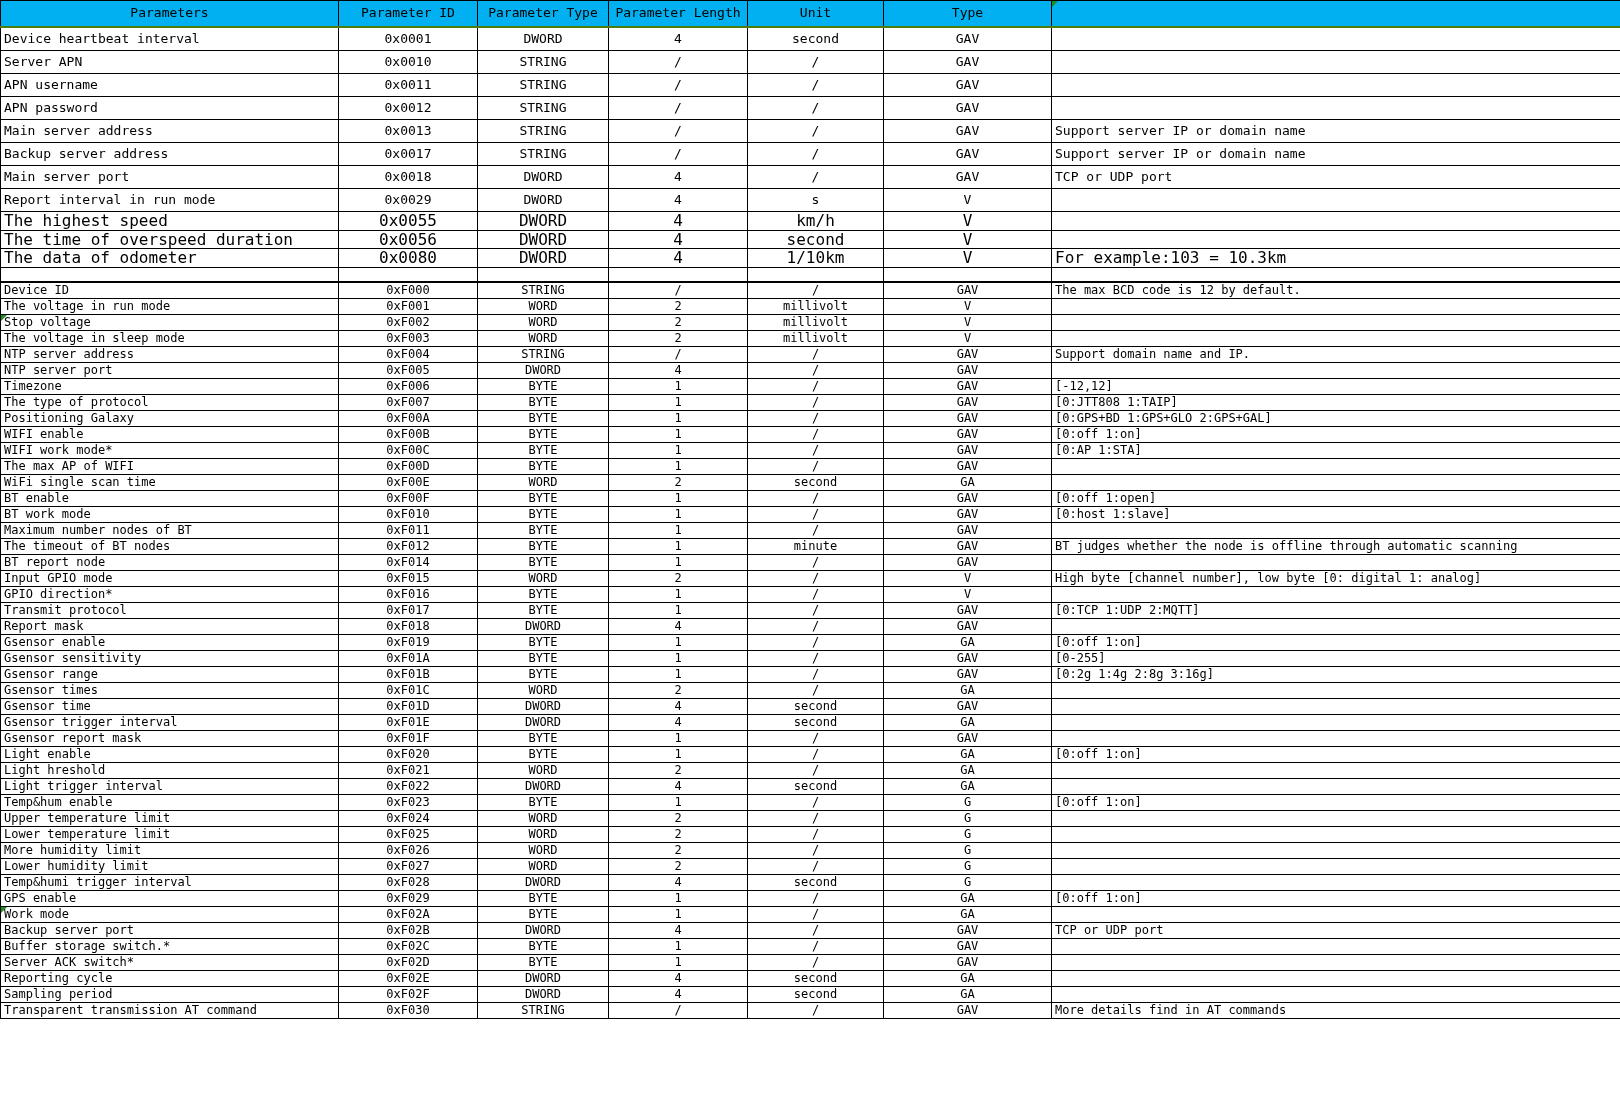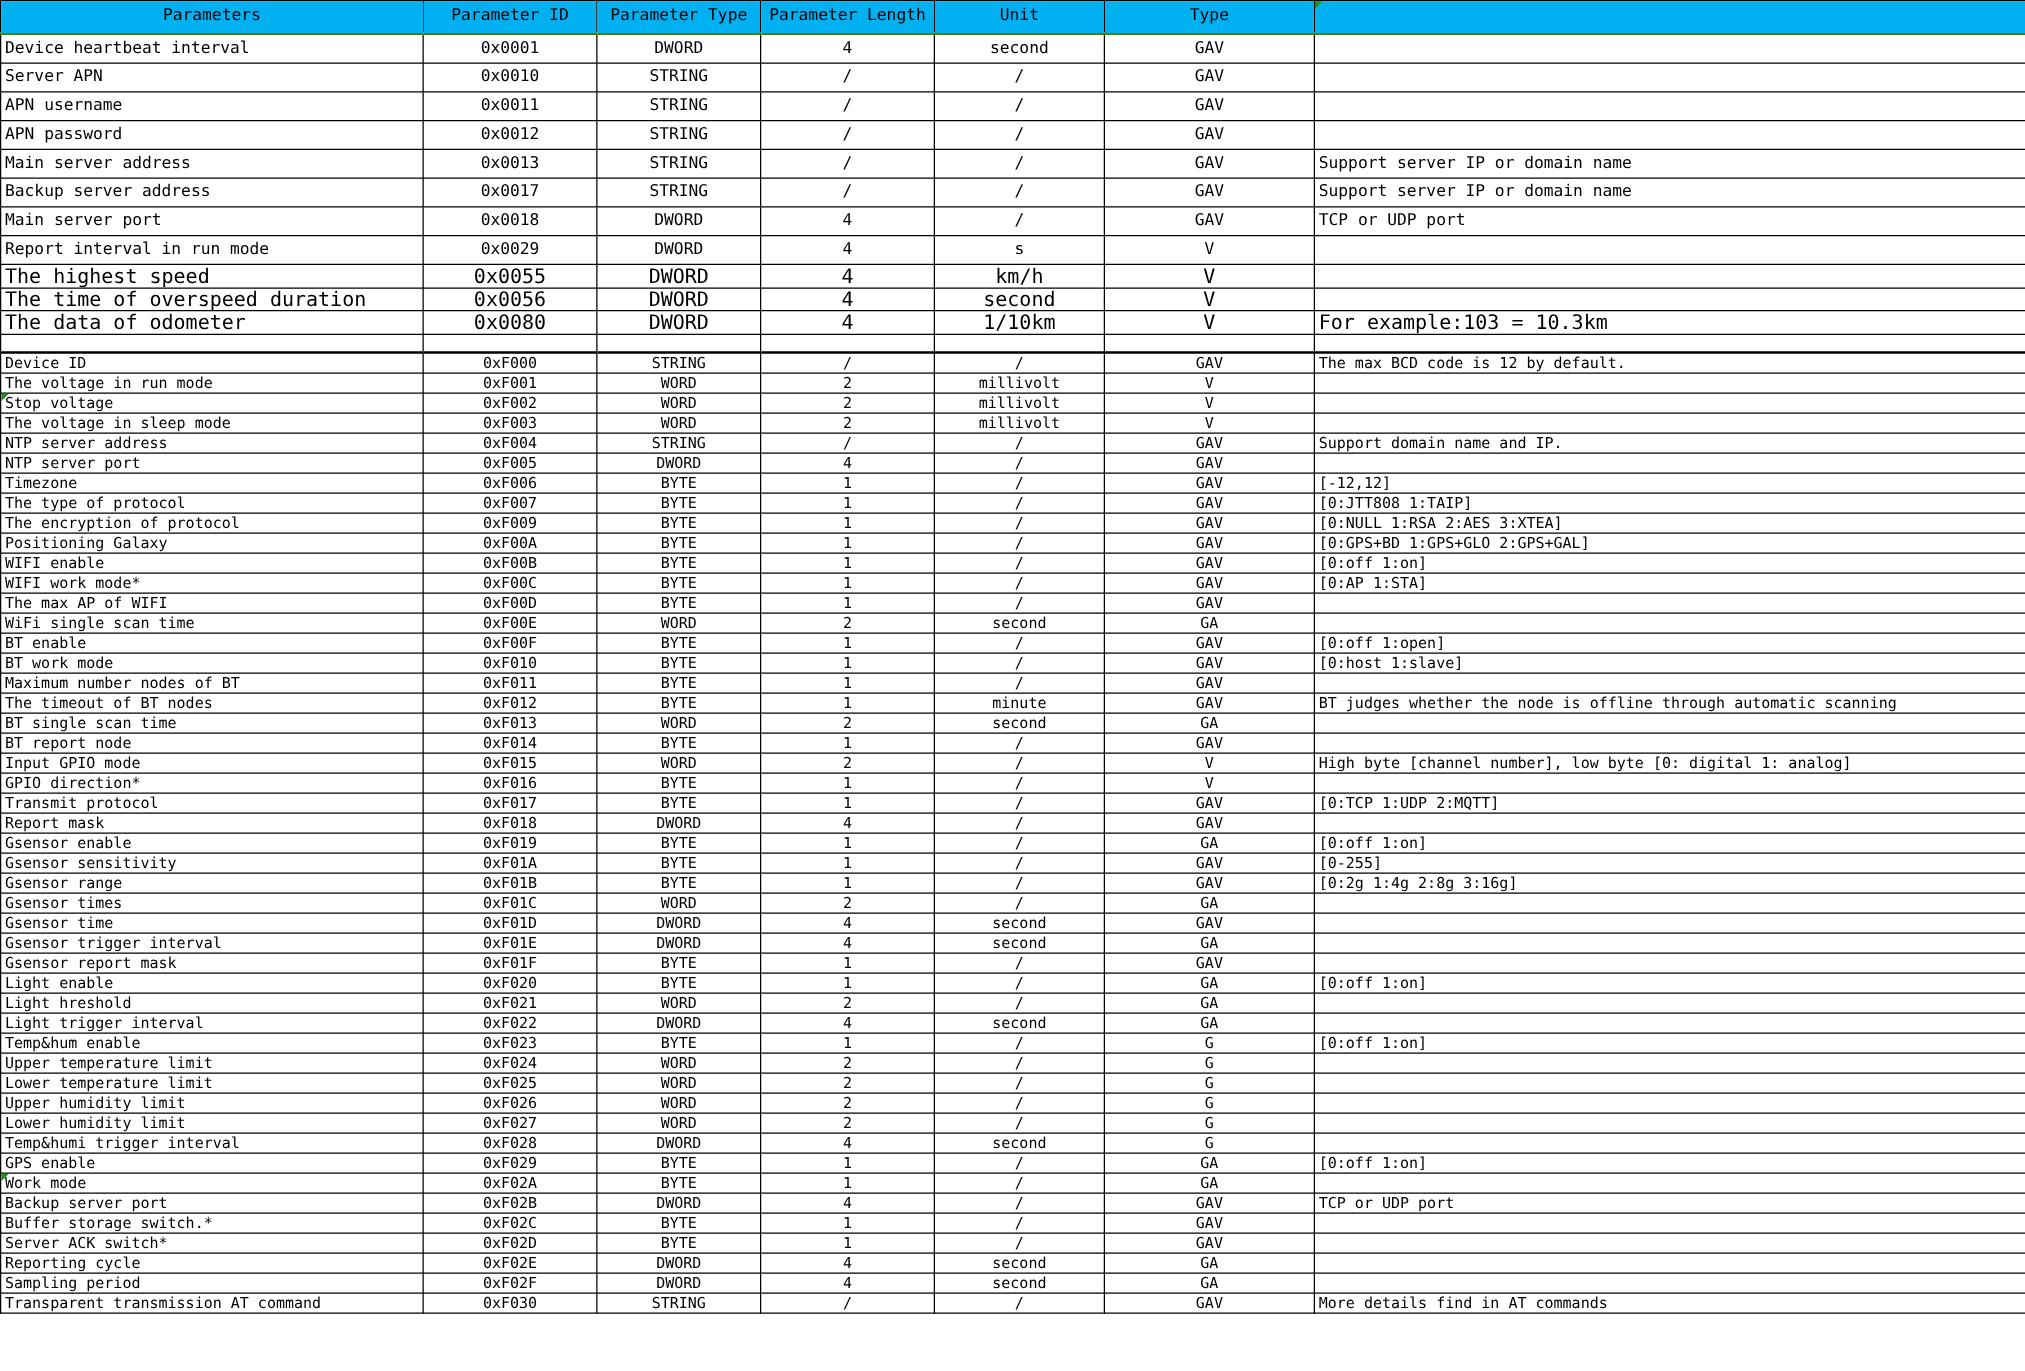--- a/index.html
+++ b/index.html
@@ -217,29 +217,20 @@
       <tr class="sm">
         <td class="l"><span>The type of protocol</span></td>
         <td class="c"><span>0xF007</span></td>
         <td class="c"><span>BYTE</span></td>
         <td class="c"><span>1</span></td>
         <td class="c"><span>/</span></td>
         <td class="c"><span>GAV</span></td>
         <td class="l"><span>[0:JTT808  1:TAIP]</span></td>
       </tr>
       <tr class="sm">
-        <td class="l"><span>The encryption of protocol</span></td>
-        <td class="c"><span>0xF009</span></td>
-        <td class="c"><span>BYTE</span></td>
-        <td class="c"><span>1</span></td>
-        <td class="c"><span>/</span></td>
-        <td class="c"><span>GAV</span></td>
-        <td class="l"><span>[0:NULL 1:RSA 2:AES 3:XTEA]</span></td>
-      </tr>
-      <tr class="sm">
         <td class="l"><span>Positioning Galaxy</span></td>
         <td class="c"><span>0xF00A</span></td>
         <td class="c"><span>BYTE</span></td>
         <td class="c"><span>1</span></td>
         <td class="c"><span>/</span></td>
         <td class="c"><span>GAV</span></td>
         <td class="l"><span>[0:GPS+BD 1:GPS+GLO 2:GPS+GAL]</span></td>
       </tr>
       <tr class="sm">
         <td class="l"><span>WIFI enable</span></td>
@@ -307,29 +298,20 @@
       <tr class="sm">
         <td class="l"><span>The timeout of BT nodes</span></td>
         <td class="c"><span>0xF012</span></td>
         <td class="c"><span>BYTE</span></td>
         <td class="c"><span>1</span></td>
         <td class="c"><span>minute</span></td>
         <td class="c"><span>GAV</span></td>
         <td class="l"><span>BT judges whether the node is offline through automatic scanning</span></td>
       </tr>
       <tr class="sm">
-        <td class="l"><span>BT single scan time</span></td>
-        <td class="c"><span>0xF013</span></td>
-        <td class="c"><span>WORD</span></td>
-        <td class="c"><span>2</span></td>
-        <td class="c"><span>second</span></td>
-        <td class="c"><span>GA</span></td>
-        <td class="l"><span></span></td>
-      </tr>
-      <tr class="sm">
         <td class="l"><span>BT report node</span></td>
         <td class="c"><span>0xF014</span></td>
         <td class="c"><span>BYTE</span></td>
         <td class="c"><span>1</span></td>
         <td class="c"><span>/</span></td>
         <td class="c"><span>GAV</span></td>
         <td class="l"><span></span></td>
       </tr>
       <tr class="sm">
         <td class="l"><span>Input GPIO mode</span></td>
@@ -478,21 +460,21 @@
       <tr class="sm">
         <td class="l"><span>Lower temperature limit</span></td>
         <td class="c"><span>0xF025</span></td>
         <td class="c"><span>WORD</span></td>
         <td class="c"><span>2</span></td>
         <td class="c"><span>/</span></td>
         <td class="c"><span>G</span></td>
         <td class="l"><span></span></td>
       </tr>
       <tr class="sm">
-        <td class="l"><span>Upper humidity limit</span></td>
+        <td class="l"><span>More humidity limit</span></td>
         <td class="c"><span>0xF026</span></td>
         <td class="c"><span>WORD</span></td>
         <td class="c"><span>2</span></td>
         <td class="c"><span>/</span></td>
         <td class="c"><span>G</span></td>
         <td class="l"><span></span></td>
       </tr>
       <tr class="sm">
         <td class="l"><span>Lower humidity limit</span></td>
         <td class="c"><span>0xF027</span></td>

